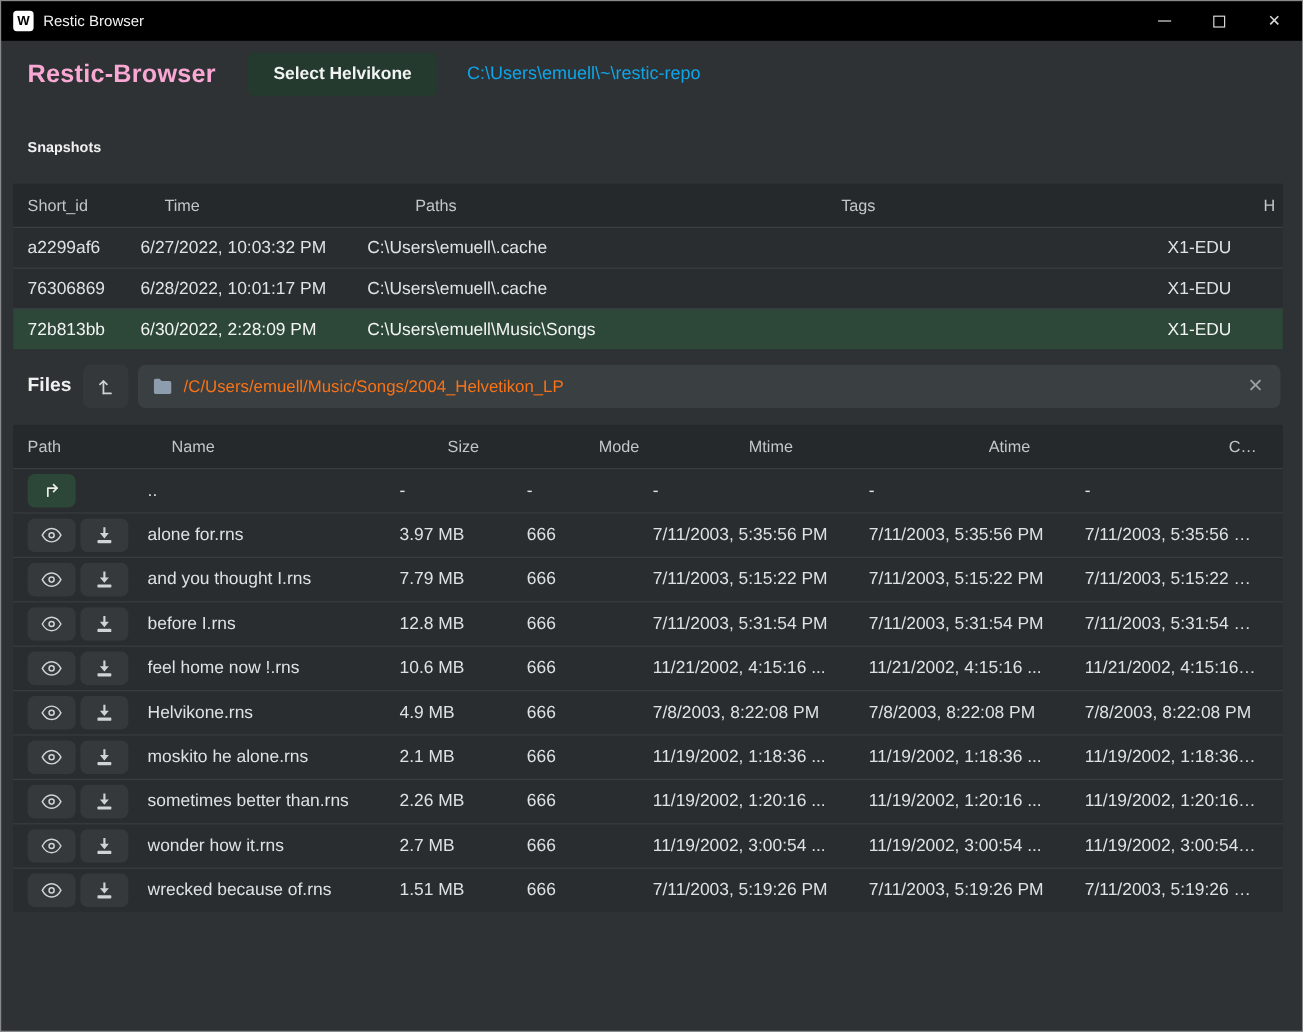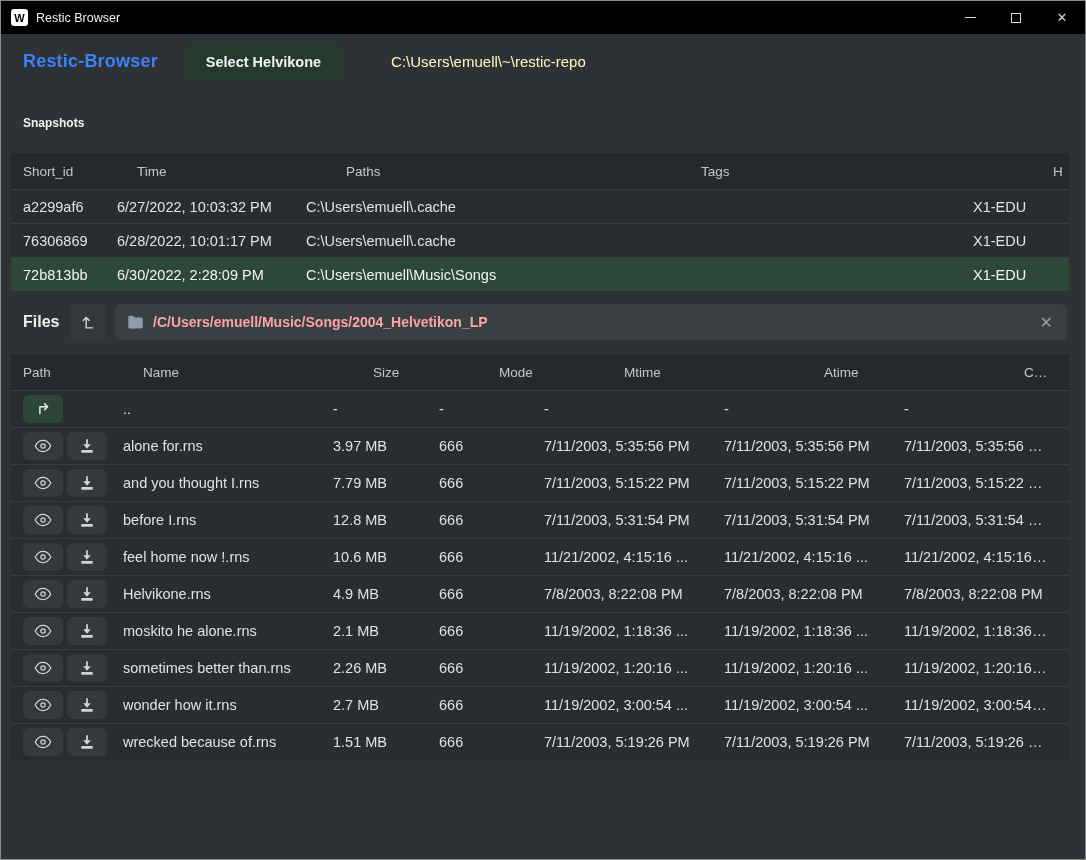--- a/index.html
+++ b/index.html
@@ -14,24 +14,24 @@
   .app-icon { width:17px; height:17px; background:#fff; border-radius:3px; color:#000;
     font-weight:900; font-size:11px; display:flex; align-items:center; justify-content:center; margin-right:8px; }
   .title-text { color:#f2f2f2; font-size:12.5px; }
   .tb-spacer { flex:1; }
   .tb-btn { width:46px; height:33px; display:flex; align-items:center; justify-content:center; color:#d8d8d8; cursor:default; }
   .glyph-min { width:11px; height:0; border-top:1px solid #d8d8d8; display:block; }
   .glyph-max { width:10px; height:10px; border:1px solid #d8d8d8; display:block; }
   .glyph-close { font-size:13px; line-height:1; }
   
   .header { height:55px; display:flex; align-items:center; padding:0 22px; }
-  .app-name { font-size:18px; font-weight:bold; color:#3b82f6; letter-spacing:.2px; }
+  .app-name { font-size:21px; font-weight:bold; color:#f9a8d4; letter-spacing:.2px; }
   .repo-btn { margin-left:26px; padding:10px 22px; background:#243a2e; border:none; border-radius:6px;
     color:#f2f4f3; font-size:14.5px; font-weight:600; font-family:inherit; cursor:pointer; }
-  .repo-path { margin-left:48px; font-size:15px; color:#fef9c3; }
+  .repo-path { margin-left:24px; font-size:15px; color:#0ea5e9; }
   
   .section-heading { padding:22px 22px 18px 22px; font-size:12px; font-weight:bold; color:#eff1f1; line-height:24px; }
   
   .table { margin:0 16px 0 10px; }
   .thead { background:#26292b; height:36px; display:grid; align-items:center; padding:0 12px;
     color:#c2c7c8; font-size:13.5px;gap:20px; }
   .snap-grid { grid-template-columns:94px 189px 335px 332px 1fr; }
   .file-grid { grid-template-columns:100px 210px 106px 105px 180px 180px 1fr; }
   .snap-row { height:34px; display:grid; align-items:center; padding:0 12px; background:#292d2f;
     border-top:1px solid #3a3f41; color:#e0e3e3; font-size:14.5px; cursor:default; }
@@ -39,21 +39,21 @@
   .file-row { height:37px; display:grid; align-items:center; padding:0 12px; background:#292d2f;
     border-top:1px solid #383d3f; color:#dfe2e2; font-size:14.5px; }
   .cell { overflow:hidden; white-space:nowrap; text-overflow:ellipsis; padding-right:10px; }
   
   .files-bar { display:flex; align-items:center; margin:13px 18px 0 22px; height:36px;justify-content:space-between; }
   .files-label { font-size:16px; font-weight:bold; color:#eff1f1; width:46px; }
   .updir-btn { width:38px; height:36px; background:#34383a; border:none; border-radius:6px;
     display:flex; align-items:center; justify-content:center; cursor:pointer; }
   .path-field { flex:1; margin-left:8px; height:36px; background:#3a3f42; border-radius:6px;
     display:flex; align-items:center; padding:0 12px; }
-  .path-text { flex:1; margin-left:9px; font-size:14px; color:#fca5a5; overflow:hidden; white-space:nowrap;font-weight:bold; }
+  .path-text { flex:1; margin-left:9px; font-size:14px; color:#f97316; overflow:hidden; white-space:nowrap; }
   .clear-btn { background:none; border:none; color:#9aa1a4; font-size:16px; cursor:pointer; padding:0 2px; font-family:inherit; }
   .files-table { margin-top:14px; }
   .actions { display:flex; gap:4px; }
   .icon-btn { width:40px; height:28px; background:#35393b; border:none; border-radius:6px;
     display:flex; align-items:center; justify-content:center; cursor:pointer; }
   .icon-btn.green { background:#2c4737; }
   svg { display:block; }
 </style>
 </head>
 <body>

